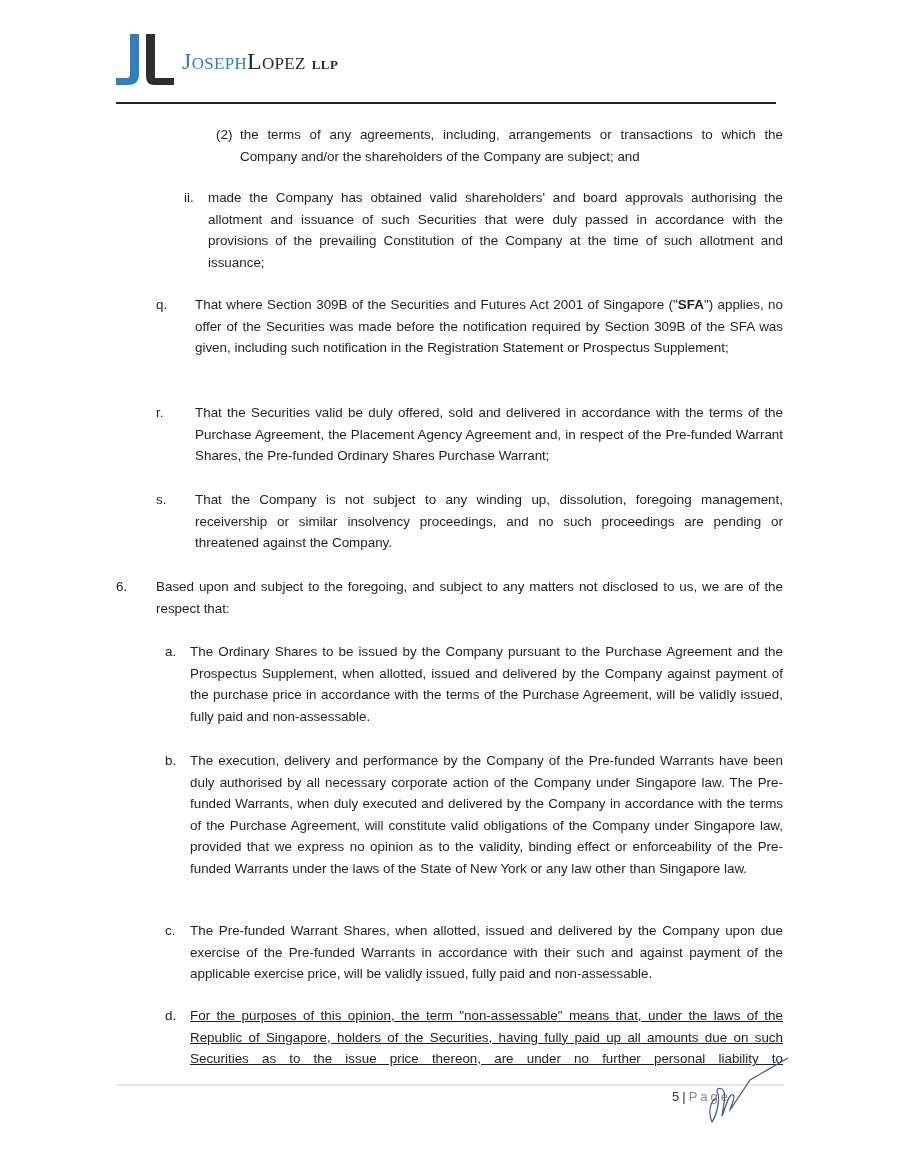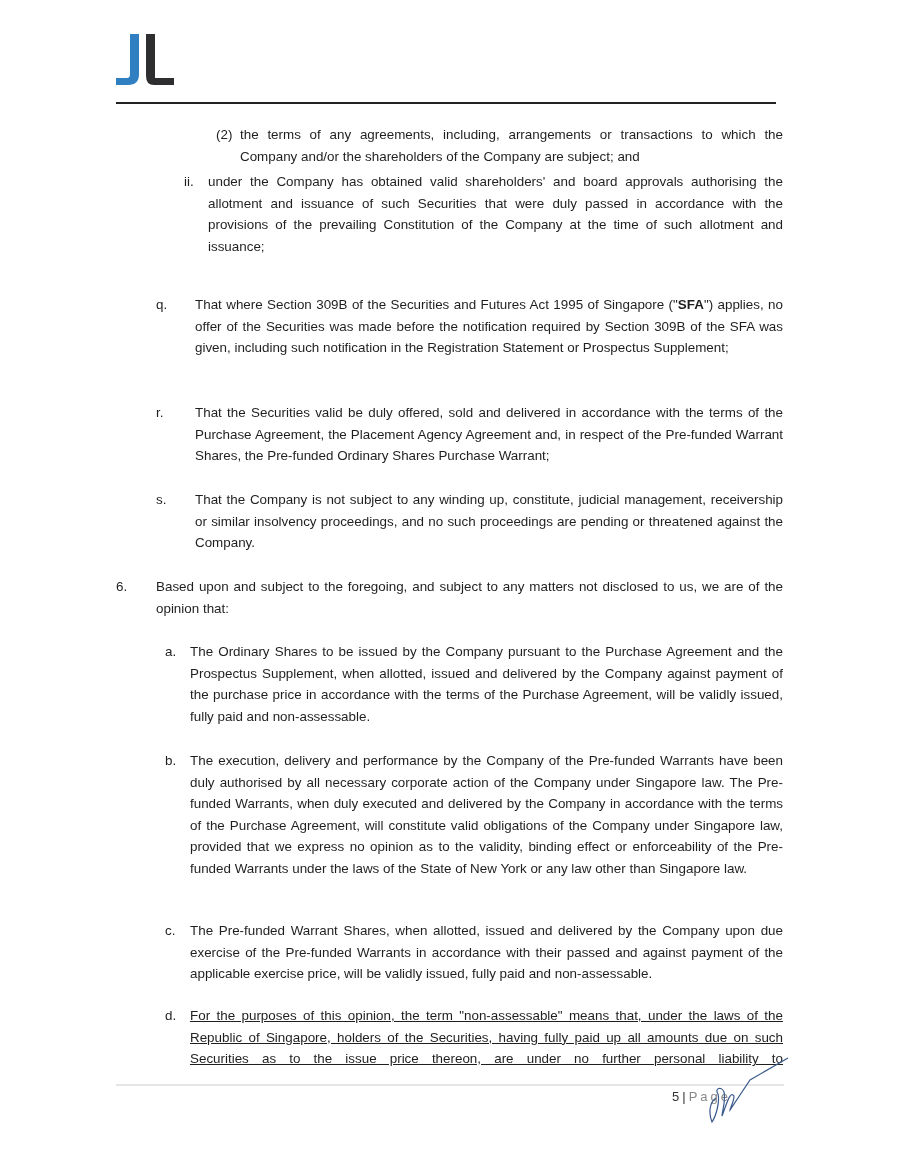--- a/index.html
+++ b/index.html
@@ -26,66 +26,69 @@
   .signature { position: absolute; left: 700px; top: 1050px; width: 100px; height: 80px; }
 </style>
 </head>
 <body>
 
 <div class="header">
   <svg class="logo-mark" viewBox="0 0 60 56">
     <path d="M14 0 H23 V40 Q23 51 12 51 H0 V44 H11 Q14 44 14 40 Z" fill="#2f7fc1"></path>
     <path d="M30 0 H39 V44 H58 V51 H38 Q30 51 30 42 Z" fill="#2e2e30"></path>
   </svg>
+  <div class="logo-text">
+    <span class="joseph">Joseph</span><span class="lopez">Lopez</span><span class="llp">LLP</span>
+  </div>
   <div class="header-rule"></div>
 </div>
 
 <div class="para" style="left:240px; top:124px; width:543px;">
   <span class="marker" style="left:-24px;">(2)</span>
   <span class="body">the terms of any agreements, including, arrangements or transactions to which the Company and/or the shareholders of the Company are subject; and</span>
 </div>
 
-<div class="para" style="left:208px; top:171px; width:575px;">
+<div class="para" style="left:208px; top:187px; width:575px;">
   <span class="marker" style="left:-24px;">ii.</span>
-  <span class="body">under the Company has obtained valid shareholders' and board approvals authorising the allotment and issuance of such Securities that were duly passed in accordance with the provisions of the prevailing Constitution of the Company at the time of such allotment and issuance;</span>
+  <span class="body">made the Company has obtained valid shareholders' and board approvals authorising the allotment and issuance of such Securities that were duly passed in accordance with the provisions of the prevailing Constitution of the Company at the time of such allotment and issuance;</span>
 </div>
 
 <div class="para" style="left:195px; top:294px; width:588px;">
   <span class="marker" style="left:-39px;">q.</span>
-  <span class="body"><span>That where Section 309B of the Securities and Futures Act 1995 of Singapore ("</span><b>SFA</b><span>") applies, no offer of the Securities was made before the notification required by Section 309B of the SFA was given, including such notification in the Registration Statement or Prospectus Supplement;</span></span>
+  <span class="body"><span>That where Section 309B of the Securities and Futures Act 2001 of Singapore ("</span><b>SFA</b><span>") applies, no offer of the Securities was made before the notification required by Section 309B of the SFA was given, including such notification in the Registration Statement or Prospectus Supplement;</span></span>
 </div>
 
 <div class="para" style="left:195px; top:402px; width:588px;">
   <span class="marker" style="left:-39px;">r.</span>
   <span class="body">That the Securities valid be duly offered, sold and delivered in accordance with the terms of the Purchase Agreement, the Placement Agency Agreement and, in respect of the Pre-funded Warrant Shares, the Pre-funded Ordinary Shares Purchase Warrant;</span>
 </div>
 
 <div class="para" style="left:195px; top:489px; width:588px;">
   <span class="marker" style="left:-39px;">s.</span>
-  <span class="body">That the Company is not subject to any winding up, constitute, judicial management, receivership or similar insolvency proceedings, and no such proceedings are pending or threatened against the Company.</span>
+  <span class="body">That the Company is not subject to any winding up, dissolution, foregoing management, receivership or similar insolvency proceedings, and no such proceedings are pending or threatened against the Company.</span>
 </div>
 
 <div class="para" style="left:156px; top:576px; width:627px;">
   <span class="marker" style="left:-40px;">6.</span>
-  <span class="body">Based upon and subject to the foregoing, and subject to any matters not disclosed to us, we are of the opinion that:</span>
+  <span class="body">Based upon and subject to the foregoing, and subject to any matters not disclosed to us, we are of the respect that:</span>
 </div>
 
 <div class="para" style="left:190px; top:641px; width:593px;">
   <span class="marker" style="left:-25px;">a.</span>
   <span class="body">The Ordinary Shares to be issued by the Company pursuant to the Purchase Agreement and the Prospectus Supplement, when allotted, issued and delivered by the Company against payment of the purchase price in accordance with the terms of the Purchase Agreement, will be validly issued, fully paid and non-assessable.</span>
 </div>
 
 <div class="para" style="left:190px; top:750px; width:593px;">
   <span class="marker" style="left:-25px;">b.</span>
   <span class="body">The execution, delivery and performance by the Company of the Pre-funded Warrants have been duly authorised by all necessary corporate action of the Company under Singapore law. The Pre-funded Warrants, when duly executed and delivered by the Company in accordance with the terms of the Purchase Agreement, will constitute valid obligations of the Company under Singapore law, provided that we express no opinion as to the validity, binding effect or enforceability of the Pre-funded Warrants under the laws of the State of New York or any law other than Singapore law.</span>
 </div>
 
 <div class="para" style="left:190px; top:920px; width:593px;">
   <span class="marker" style="left:-25px;">c.</span>
-  <span class="body">The Pre-funded Warrant Shares, when allotted, issued and delivered by the Company upon due exercise of the Pre-funded Warrants in accordance with their passed and against payment of the applicable exercise price, will be validly issued, fully paid and non-assessable.</span>
+  <span class="body">The Pre-funded Warrant Shares, when allotted, issued and delivered by the Company upon due exercise of the Pre-funded Warrants in accordance with their such and against payment of the applicable exercise price, will be validly issued, fully paid and non-assessable.</span>
 </div>
 
 <div class="para" style="left:190px; top:1005px; width:593px;">
   <span class="marker" style="left:-25px;">d.</span>
   <span class="body" style="text-align-last: justify; text-decoration: underline;">For the purposes of this opinion, the term "non-assessable" means that, under the laws of the Republic of Singapore, holders of the Securities, having fully paid up all amounts due on such Securities as to the issue price thereon, are under no further personal liability to</span>
 </div>
 
 <div class="footer-rule"></div>
 <div class="page-number">
   <span>5</span><span class="sep">|</span><span class="pg">Page</span>

